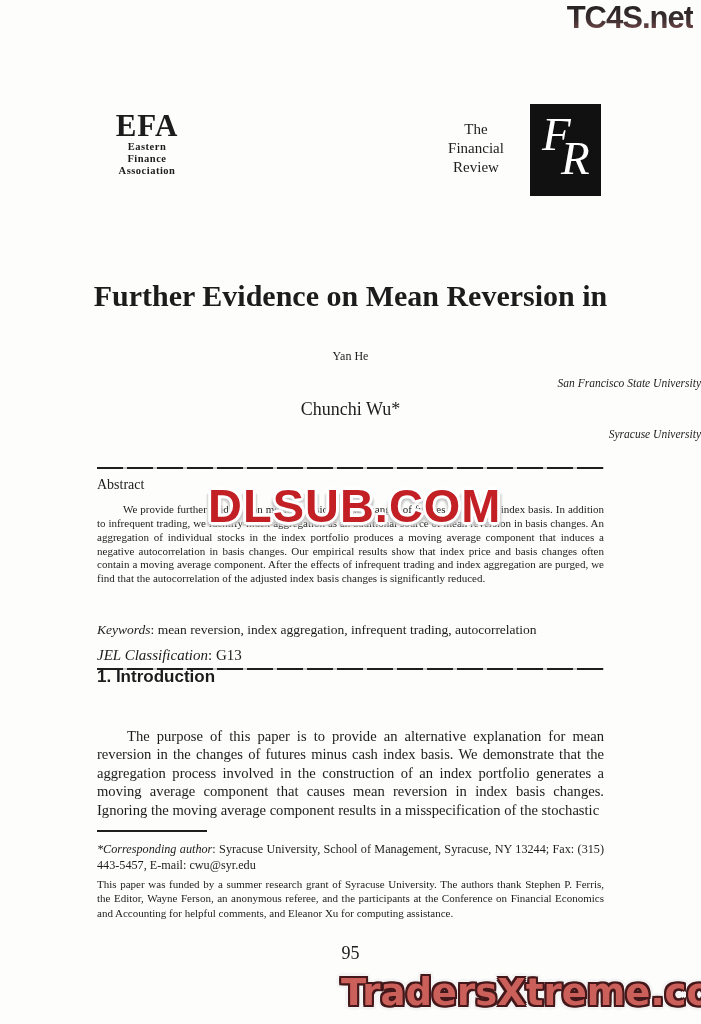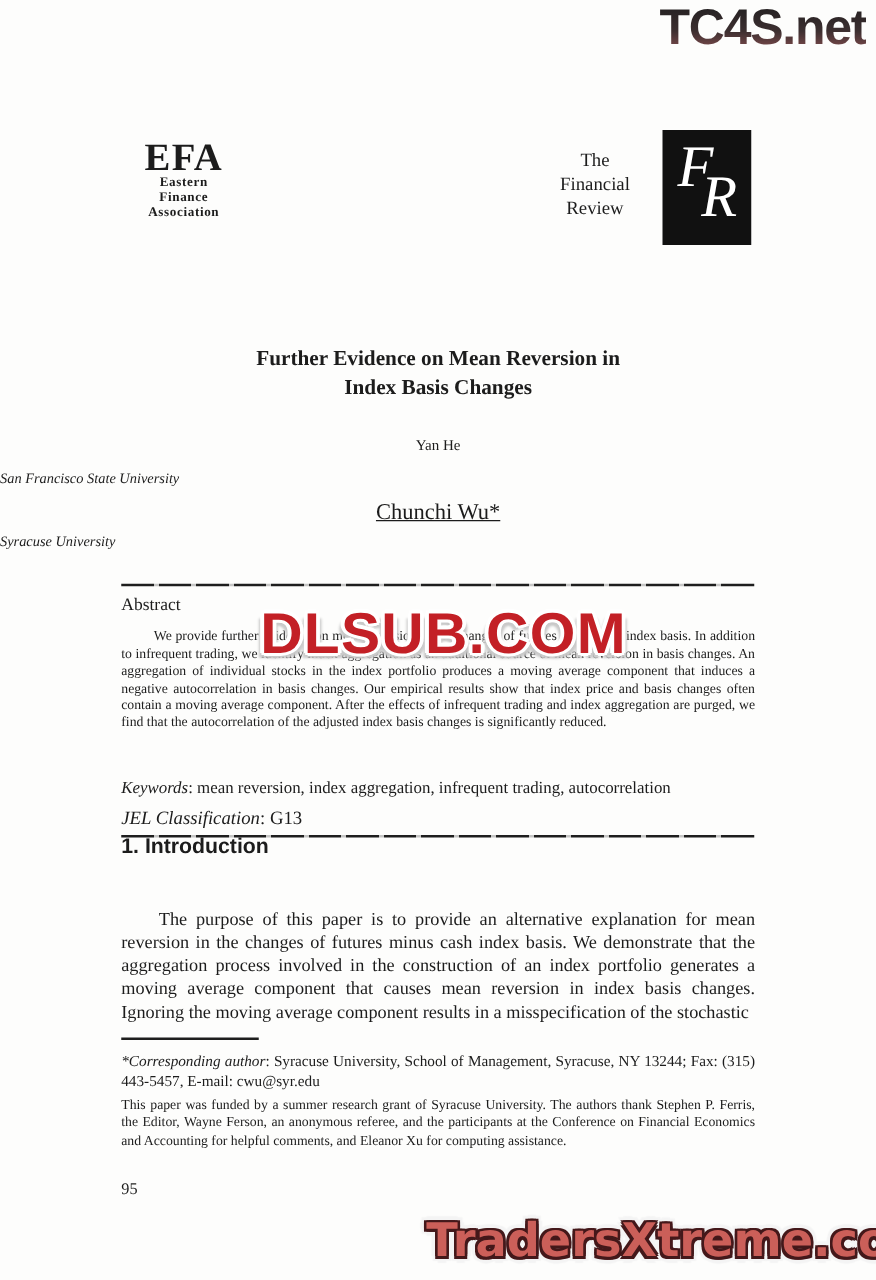--- a/index.html
+++ b/index.html
@@ -7,21 +7,21 @@
   .page {
     position:relative; width:701px; height:1024px;
     background:#fdfdfc; margin:0 auto; overflow:hidden;
     font-family:"Liberation Serif", serif; color:#1c1c1c;
   }
 
   
   .wm-top {
     position:absolute; top:0px; right:8px;
     font-family:"Liberation Sans", sans-serif; font-weight:bold;
-    font-size:40px; letter-spacing:-1px;
+    font-size:31px; letter-spacing:-1px;
     background:linear-gradient(180deg,#262223 15%,#3c2f30 55%,#8a5152 95%);
     -webkit-background-clip:text; background-clip:text; color:transparent;
     filter:blur(0.4px); z-index:30;
   }
   .wm-mid {
     position:absolute; left:211px; top:479px;
     font-family:"Liberation Sans", sans-serif; font-weight:bold;
     font-size:46px; letter-spacing:1px; color:#c32026;
     transform:scaleX(1.02);
     text-shadow:
@@ -57,25 +57,25 @@
   }
   .fr-f, .fr-r {
     position:absolute; font-family:"Liberation Serif", serif;
     font-style:italic; font-size:47px; line-height:1;
   }
   .fr-f { left:12px; top:7px; }
   .fr-r { left:31px; top:31px; }
 
   
   .title { position:absolute; left:0; top:276px; width:100%; text-align:center;
-           font-size:17px; font-weight:bold; line-height:1.33; }
+           font-size:30px; font-weight:bold; line-height:1.33; }
   .author-name  { position:absolute; width:100%; text-align:center; font-size:12px; }
-  .author-affil { position:absolute; width:100%; text-align:left; font-style:italic; font-size:11.5px; }
+  .author-affil { position:absolute; width:100%; text-align:right; font-style:italic; font-size:11.5px; }
   .an1 { top:349px; } .aa1 { top:377px; }
-  .an2 { top:399px; font-size:18px;text-decoration:underline; } .aa2 { top:428px; }
+  .an2 { top:399px; font-size:18px; } .aa2 { top:428px; }
 
   
   .rule {
     position:absolute; left:97px; width:507px; height:2px;
     background:repeating-linear-gradient(90deg,#1e1e1e 0 26px,rgba(30,30,30,0.25) 26px 30px);
   }
   .rule-abstract-top { top:467px; }
   .rule-abstract-bottom { top:668px; }
   .fn-rule { position:absolute; left:97px; top:830px; width:110px; height:2px; background:#1e1e1e; }
 
@@ -97,21 +97,21 @@
   .intro-body {
     position:absolute; left:97px; top:727px; width:507px;
     font-size:14.6px; line-height:1.26; text-align:justify; text-indent:30px;
   }
 
   
   .fn1 { position:absolute; left:97px; top:842px; width:507px;
          font-size:12.2px; line-height:1.3; text-align:justify; }
   .fn2 { position:absolute; left:97px; top:877px; width:507px;
          font-size:11px; line-height:1.3; text-align:justify; }
-  .folio { position:absolute; left:97px; top:943px; width:507px; text-align:left; font-size:13px; }
+  .folio { position:absolute; left:97px; top:943px; width:507px; text-align:center; font-size:18px; }
 </style>
 </head>
 <body>
 
 <div class="page">
 
   <div class="wm-top">TC4S.net</div>
   <div class="wm-mid">DLSUB.COM</div>
   <div class="wm-bottom">TradersXtreme.com</div>
 
@@ -129,21 +129,20 @@
     <div>Review</div>
   </div>
 
   <div class="fr-box">
     <span class="fr-f">F</span>
     <span class="fr-r">R</span>
   </div>
 
   <div class="title">
     <div>Further Evidence on Mean Reversion in</div>
-    <div>Index Basis Changes</div>
   </div>
 
   <div class="author-name an1">Yan He</div>
   <div class="author-affil aa1">San Francisco State University</div>
   <div class="author-name an2">Chunchi Wu*</div>
   <div class="author-affil aa2">Syracuse University</div>
 
   <div class="rule rule-abstract-top"></div>
   <div class="abstract-heading">Abstract</div>
   <div class="abstract-body">We provide further evidence on mean reversion in the changes of futures minus cash index basis. In addition to infrequent trading, we identify index aggregation as an additional source of mean reversion in basis changes. An aggregation of individual stocks in the index portfolio produces a moving average component that induces a negative autocorrelation in basis changes. Our empirical results show that index price and basis changes often contain a moving average component. After the effects of infrequent trading and index aggregation are purged, we find that the autocorrelation of the adjusted index basis changes is significantly reduced.</div>

